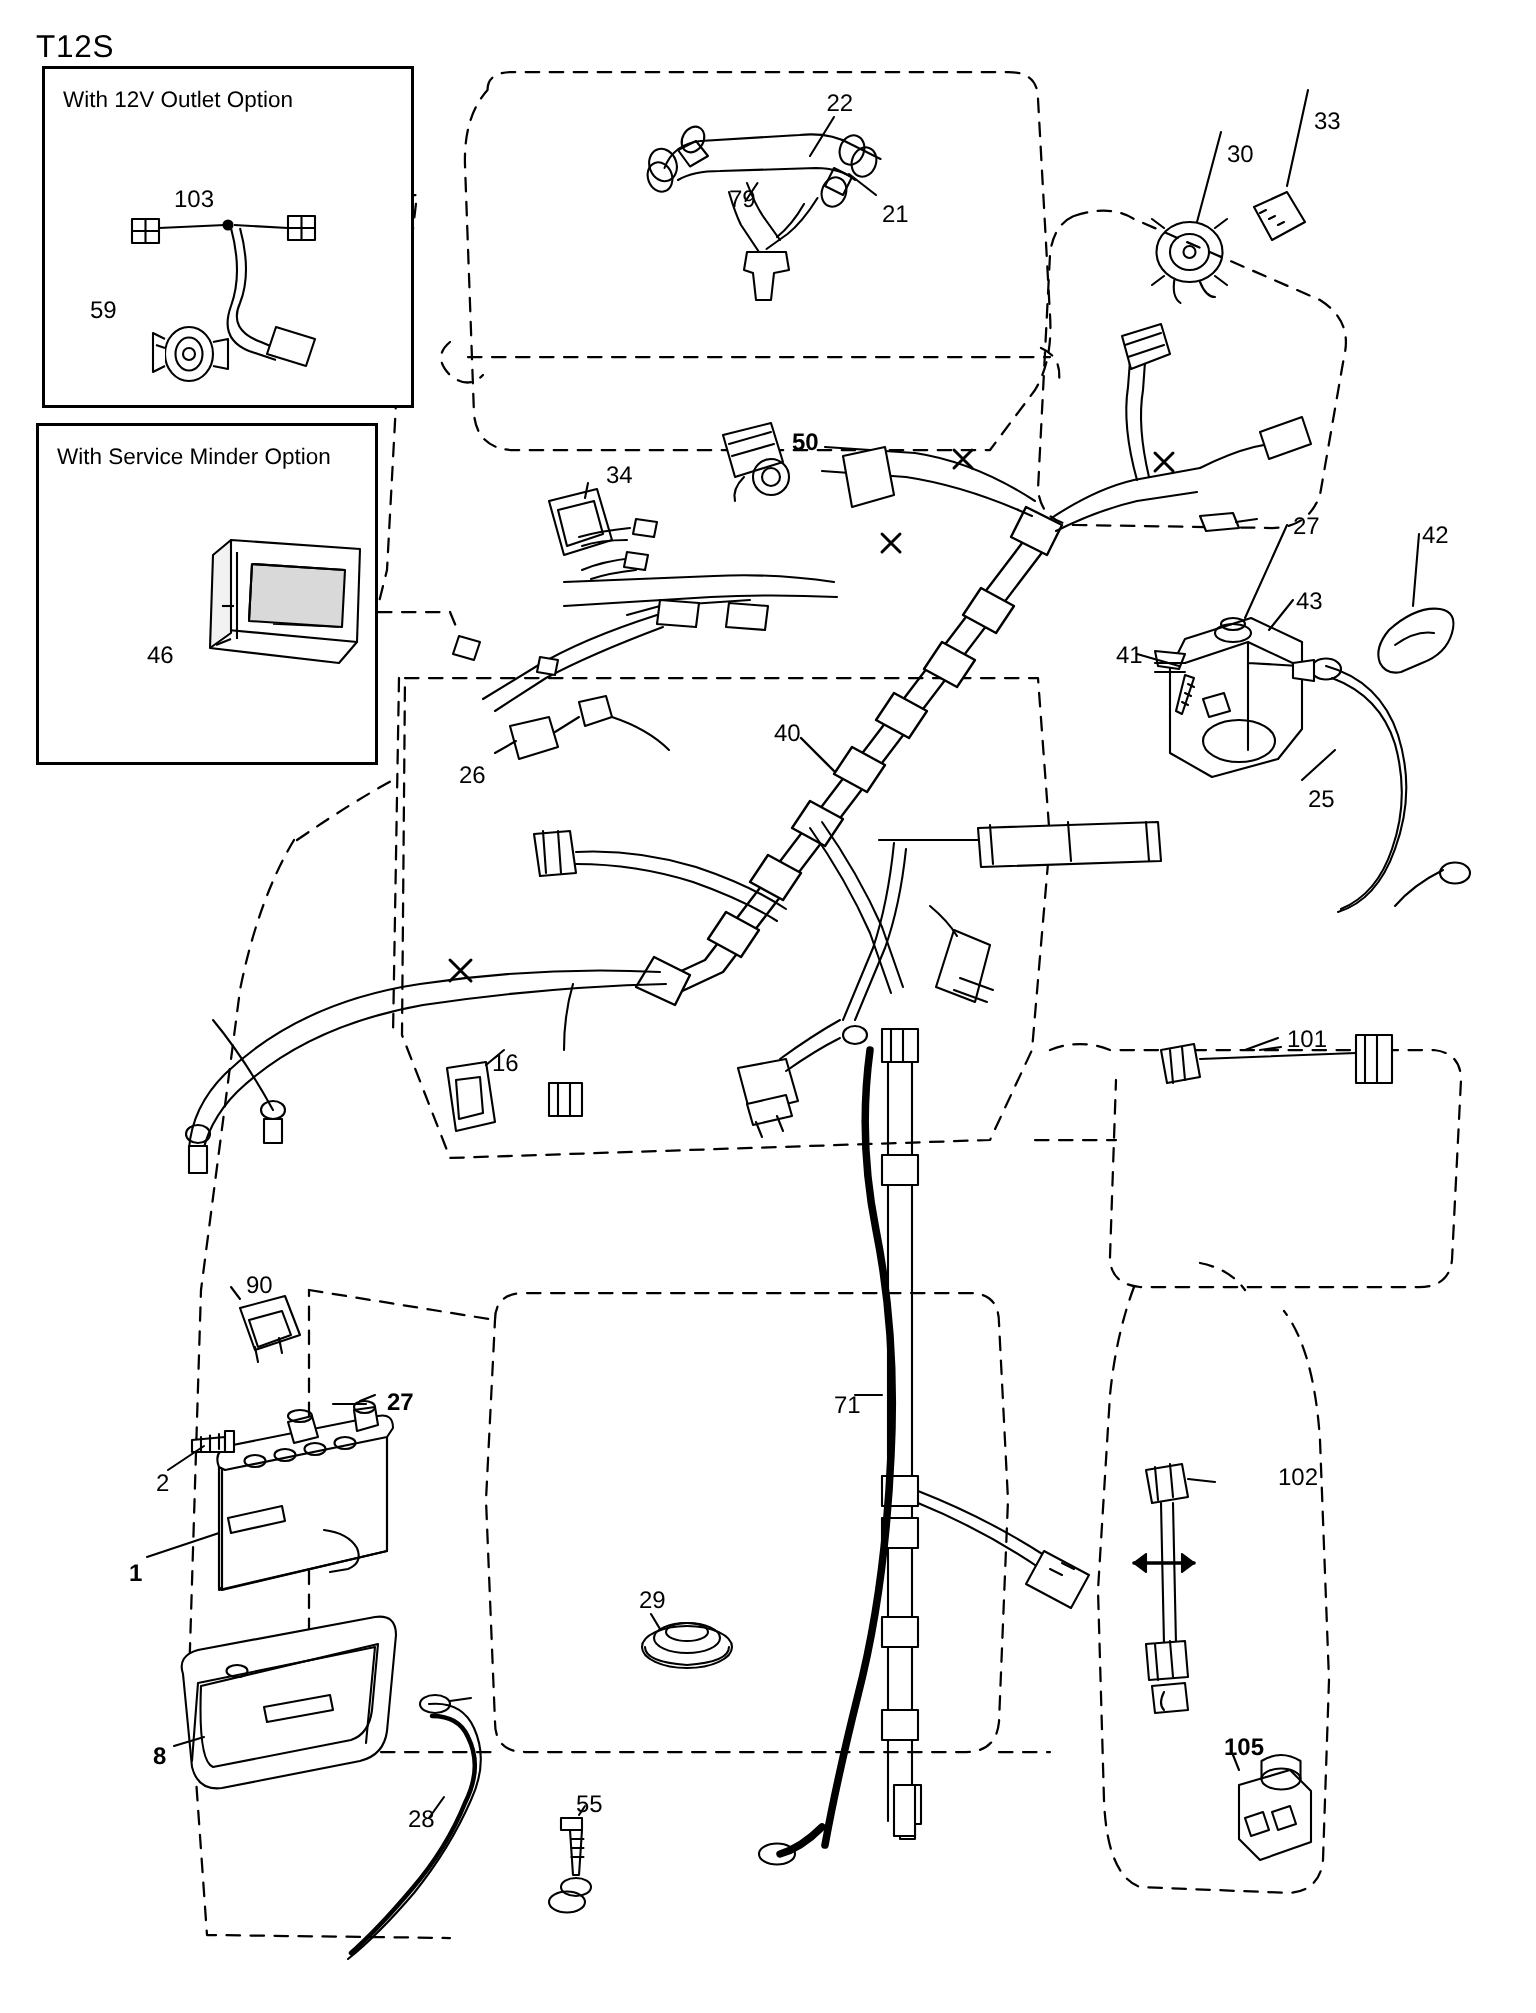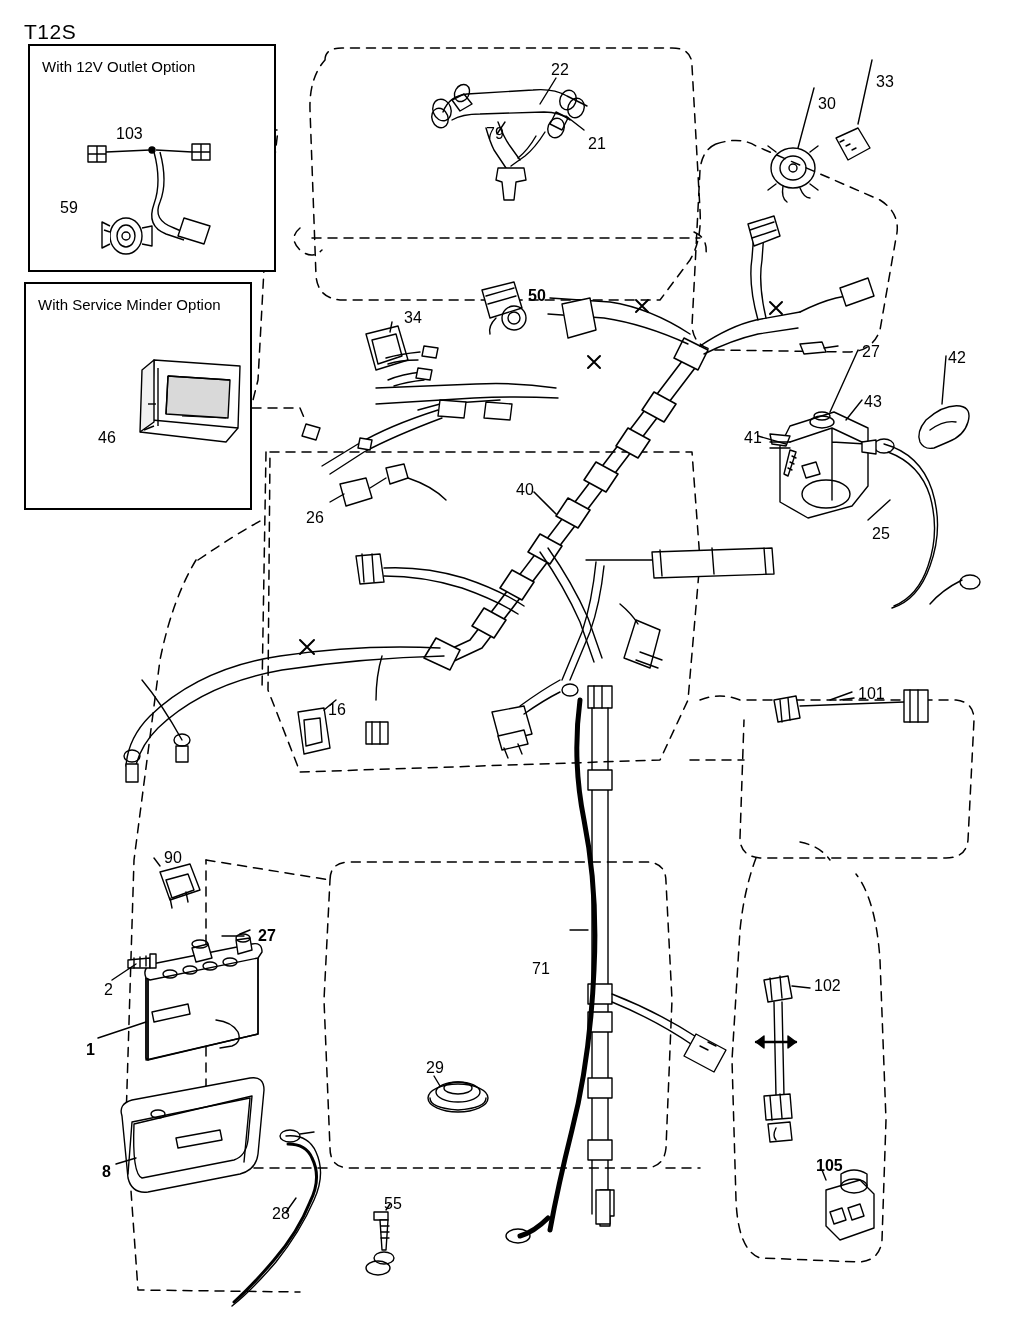--- a/index.html
+++ b/index.html
@@ -502,17 +502,17 @@
   <div class="callout nosel" style="left:858px;top:686px;">101</div>
   <div class="callout nosel" style="left:328px;top:702px;">16</div>
   <div class="callout nosel" style="left:140px;top:850px;margin-left:24px;">90</div>
   <div class="callout nosel bold" style="left:258px;top:928px;">27</div>
   <div class="callout nosel" style="left:104px;top:982px;">2</div>
   <div class="callout nosel bold" style="left:86px;top:1042px;">1</div>
   <div class="callout nosel bold" style="left:102px;top:1164px;">8</div>
   <div class="callout nosel" style="left:272px;top:1206px;">28</div>
   <div class="callout nosel" style="left:384px;top:1196px;">55</div>
   <div class="callout nosel" style="left:426px;top:1060px;">29</div>
-  <div class="callout nosel" style="left:532px;top:930px;margin-top:31px;">71</div>
-  <div class="callout nosel" style="left:814px;top:978px;">102</div>
+  <div class="callout nosel" style="left:556px;top:930px;">71</div>
+  <div class="callout nosel" style="left:852px;top:978px;">102</div>
   <div class="callout nosel bold" style="left:816px;top:1158px;">105</div>
 
 </div>
 
 </body></html>

